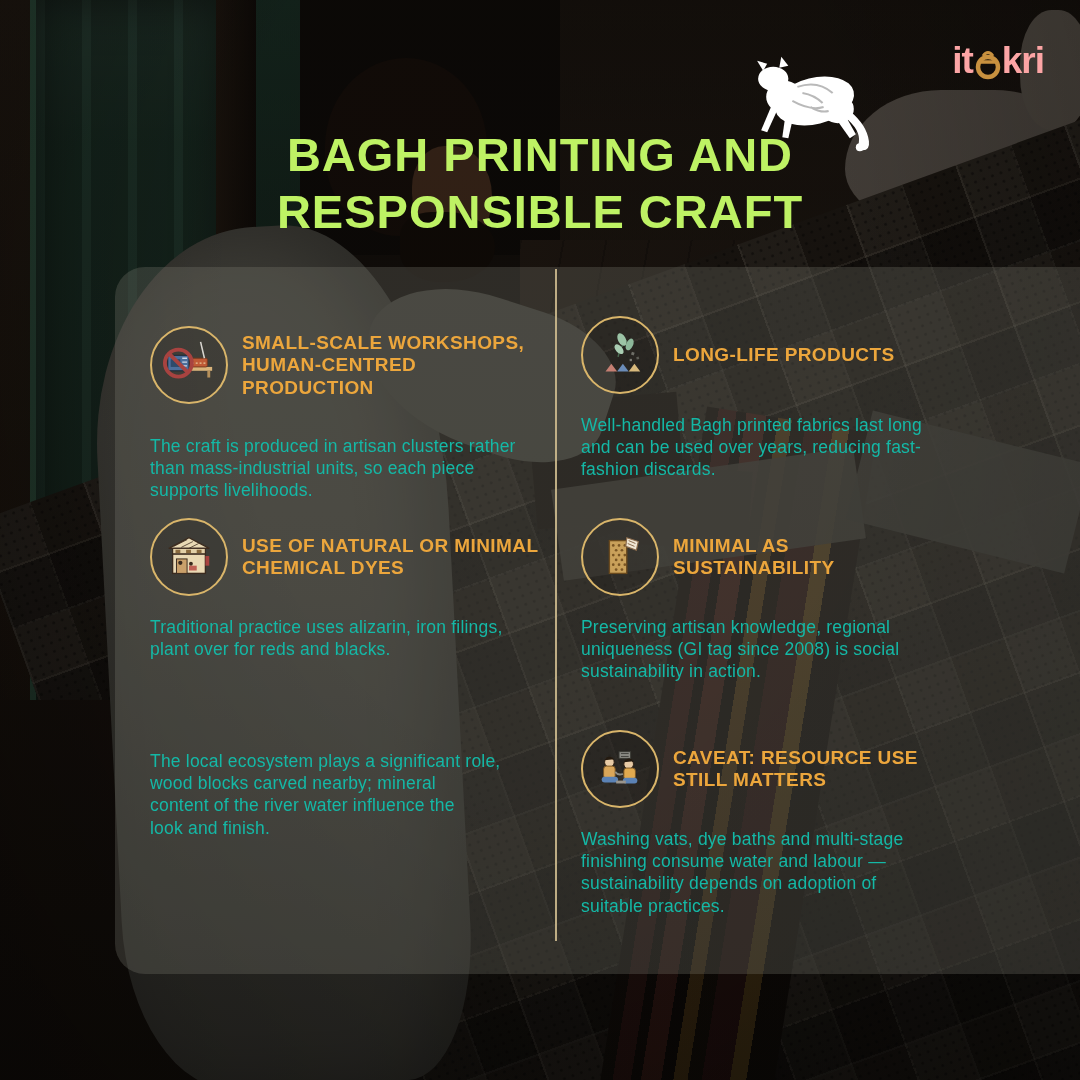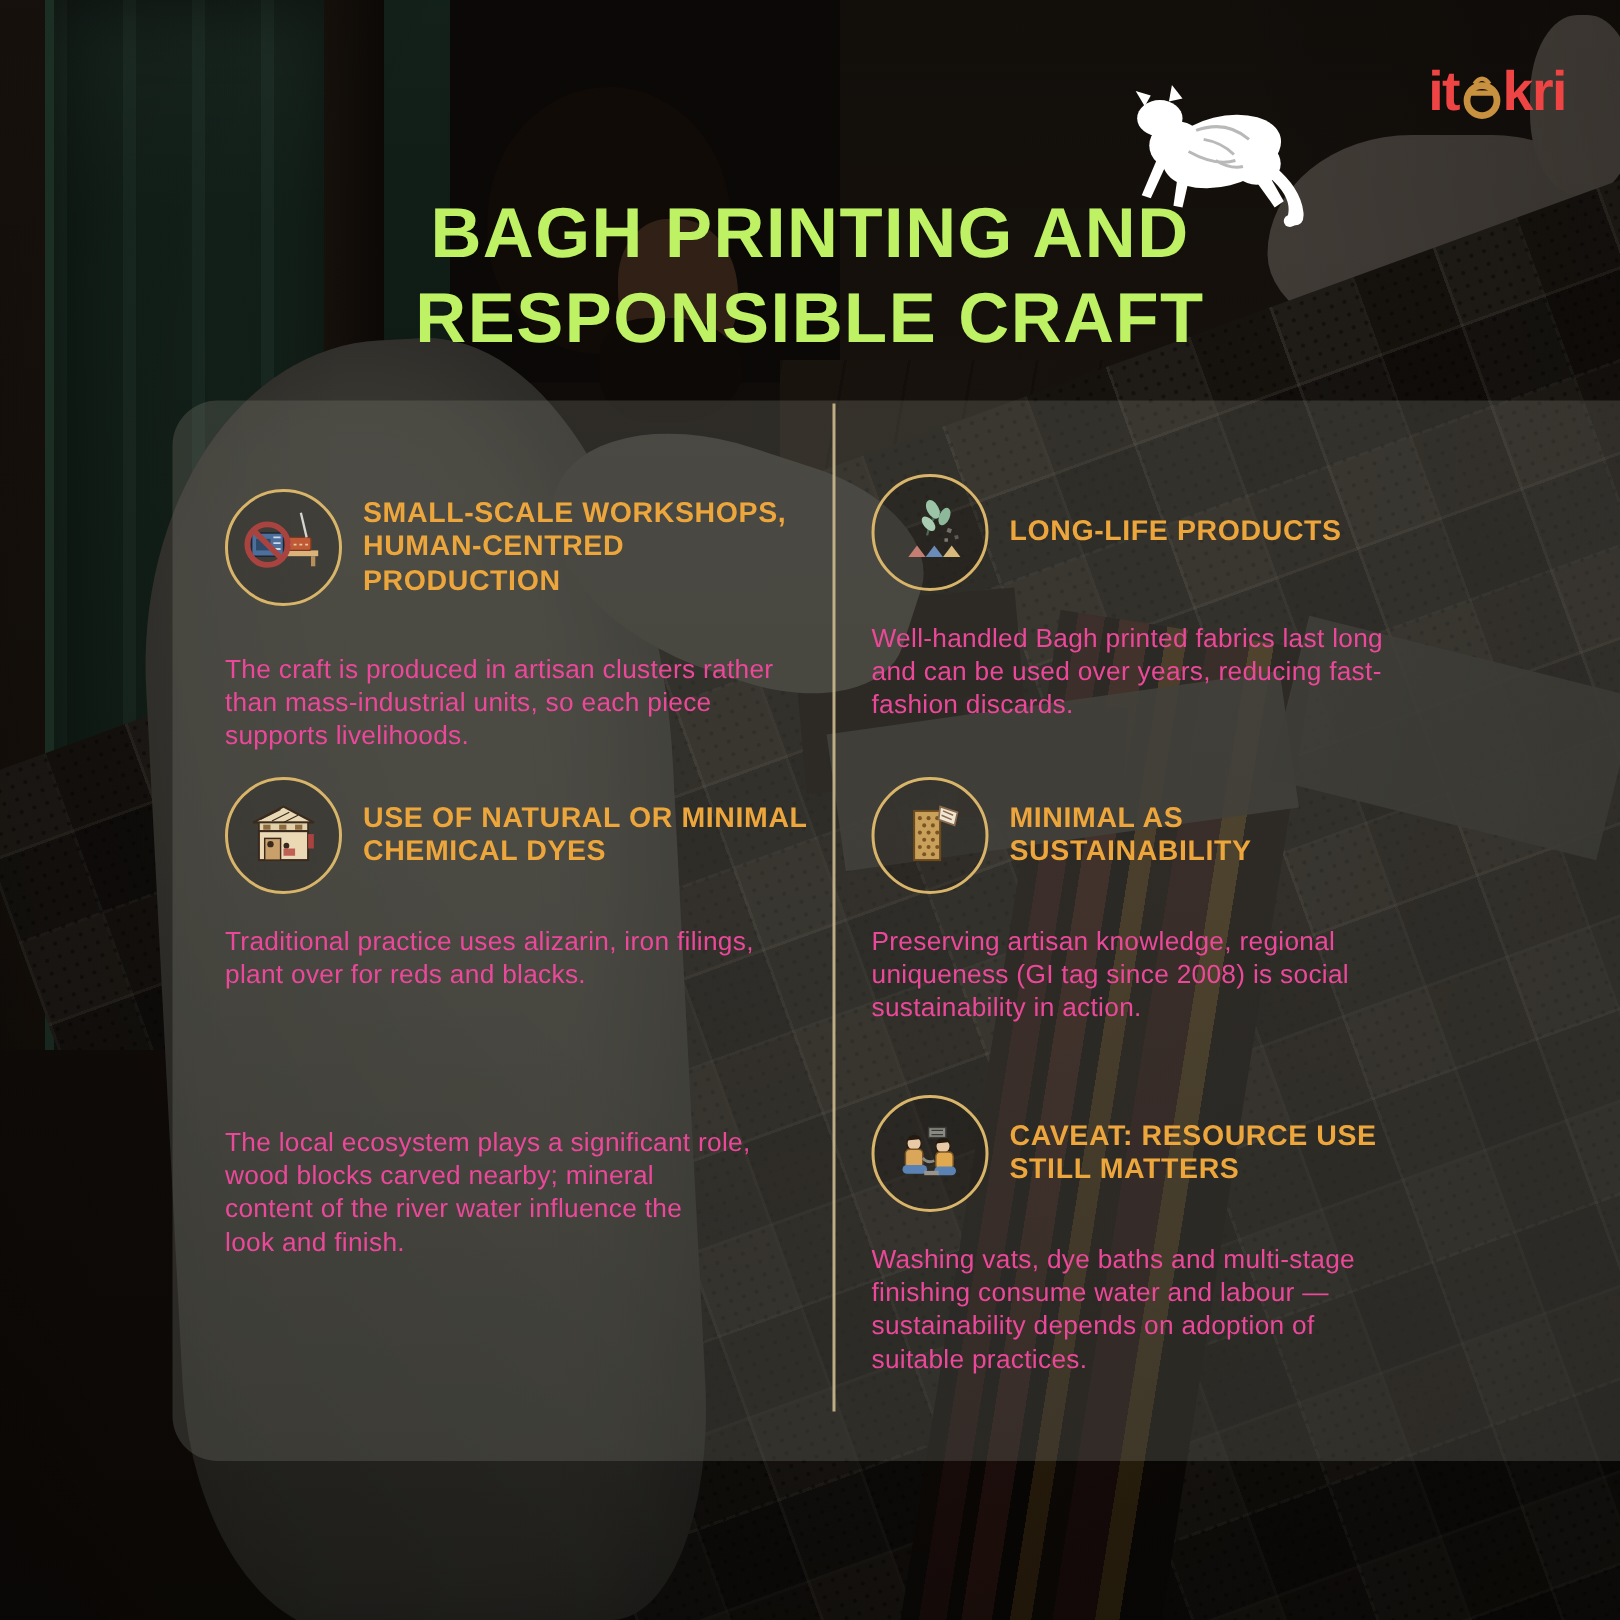--- a/index.html
+++ b/index.html
@@ -58,34 +58,34 @@
   .bg-overlay{inset:0;z-index:2;
     background:
       radial-gradient(ellipse at 50% 28%,rgba(0,0,0,0) 40%,rgba(0,0,0,.30) 100%),
       linear-gradient(180deg,rgba(8,6,5,.50) 0%,rgba(8,6,5,.56) 55%,rgba(6,5,4,.70) 100%);}
 
   
   .page-title{left:0;right:0;top:96px;z-index:5;text-align:center;white-space:pre-line;
     color:#bef264;font-size:47px;font-weight:800;line-height:1.2;letter-spacing:1px;}
   .tiger{left:742px;top:48px;width:136px;height:112px;z-index:6;}
   .logo{right:36px;top:40px;z-index:5;display:flex;align-items:center;
-    color:#ef4444;font-size:37px;font-weight:700;letter-spacing:-1px;}
+    color:#fca5a5;font-size:37px;font-weight:700;letter-spacing:-1px;}
   .logo svg{margin:6px 1px 0 2px;}
 
   .panel{left:115px;top:267px;width:994px;height:707px;z-index:4;
     background:rgba(128,130,120,.28);border-radius:30px;}
   .divider{left:440px;top:2px;width:2px;height:672px;background:#CDBA8E;opacity:.9;}
 
   .item{width:396px;}
   .item-head{display:flex;align-items:center;gap:14px;}
   .icon-ring{flex:none;width:74px;height:74px;border:2px solid #D9B56A;border-radius:50%;
     display:flex;align-items:center;justify-content:center;background:rgba(10,8,6,.18);}
   .item-title{white-space:pre-line;color:#ECA63C;font-size:19px;font-weight:700;
     line-height:1.18;letter-spacing:.4px;}
-  .item-body{white-space:pre-line;color:#ec4899;font-size:17.5px;line-height:1.27;margin-top:20px;letter-spacing:.2px;}
+  .item-body{white-space:pre-line;color:#14b8a6;font-size:17.5px;line-height:1.27;margin-top:20px;letter-spacing:.2px;}
 
   .pos-l1{left:35px;top:49px;}  .pos-r1{left:466px;top:49px;}
   .pos-l2{left:35px;top:251px;} .pos-r2{left:466px;top:251px;}
   .pos-l3{left:35px;top:463px;} .pos-r3{left:466px;top:463px;}
 </style>
 </head>
 <body>
 
 <div class="canvas">
 

